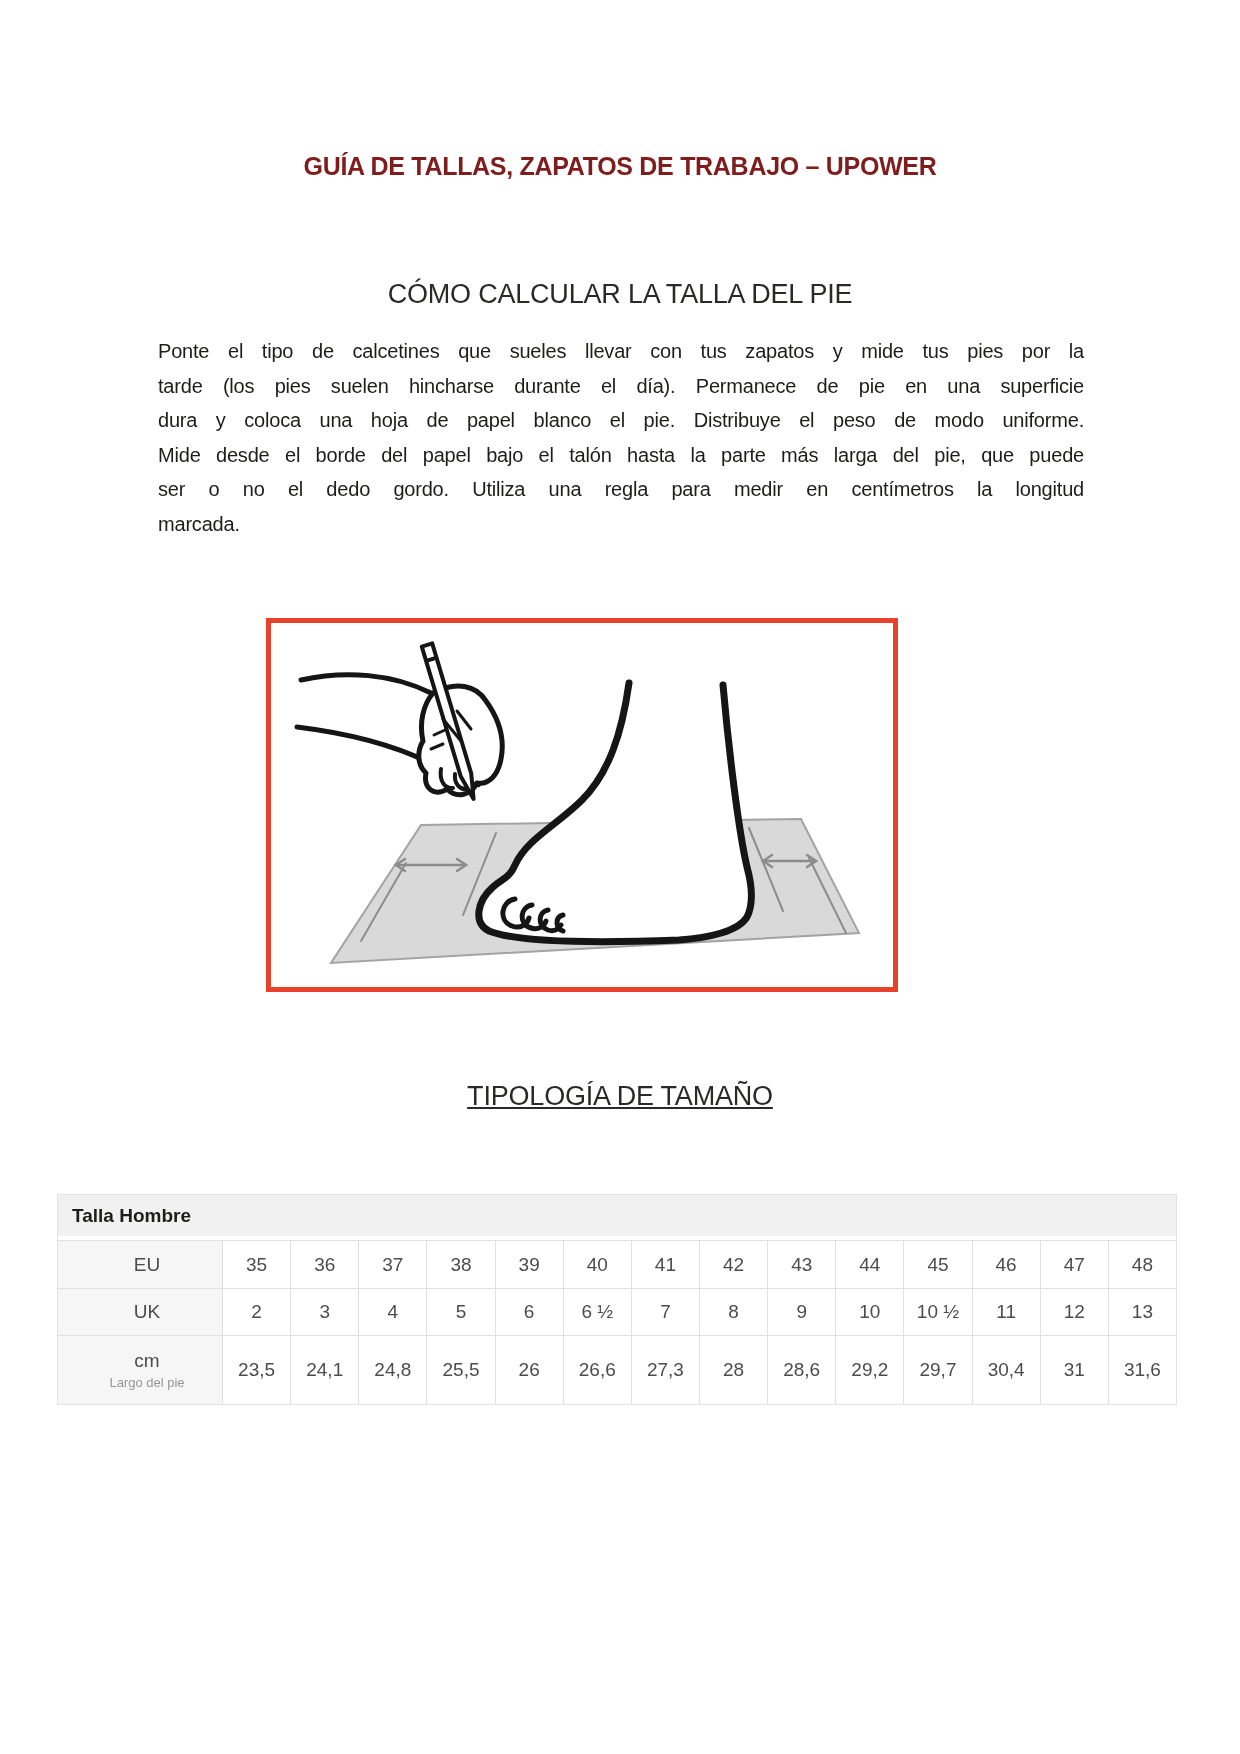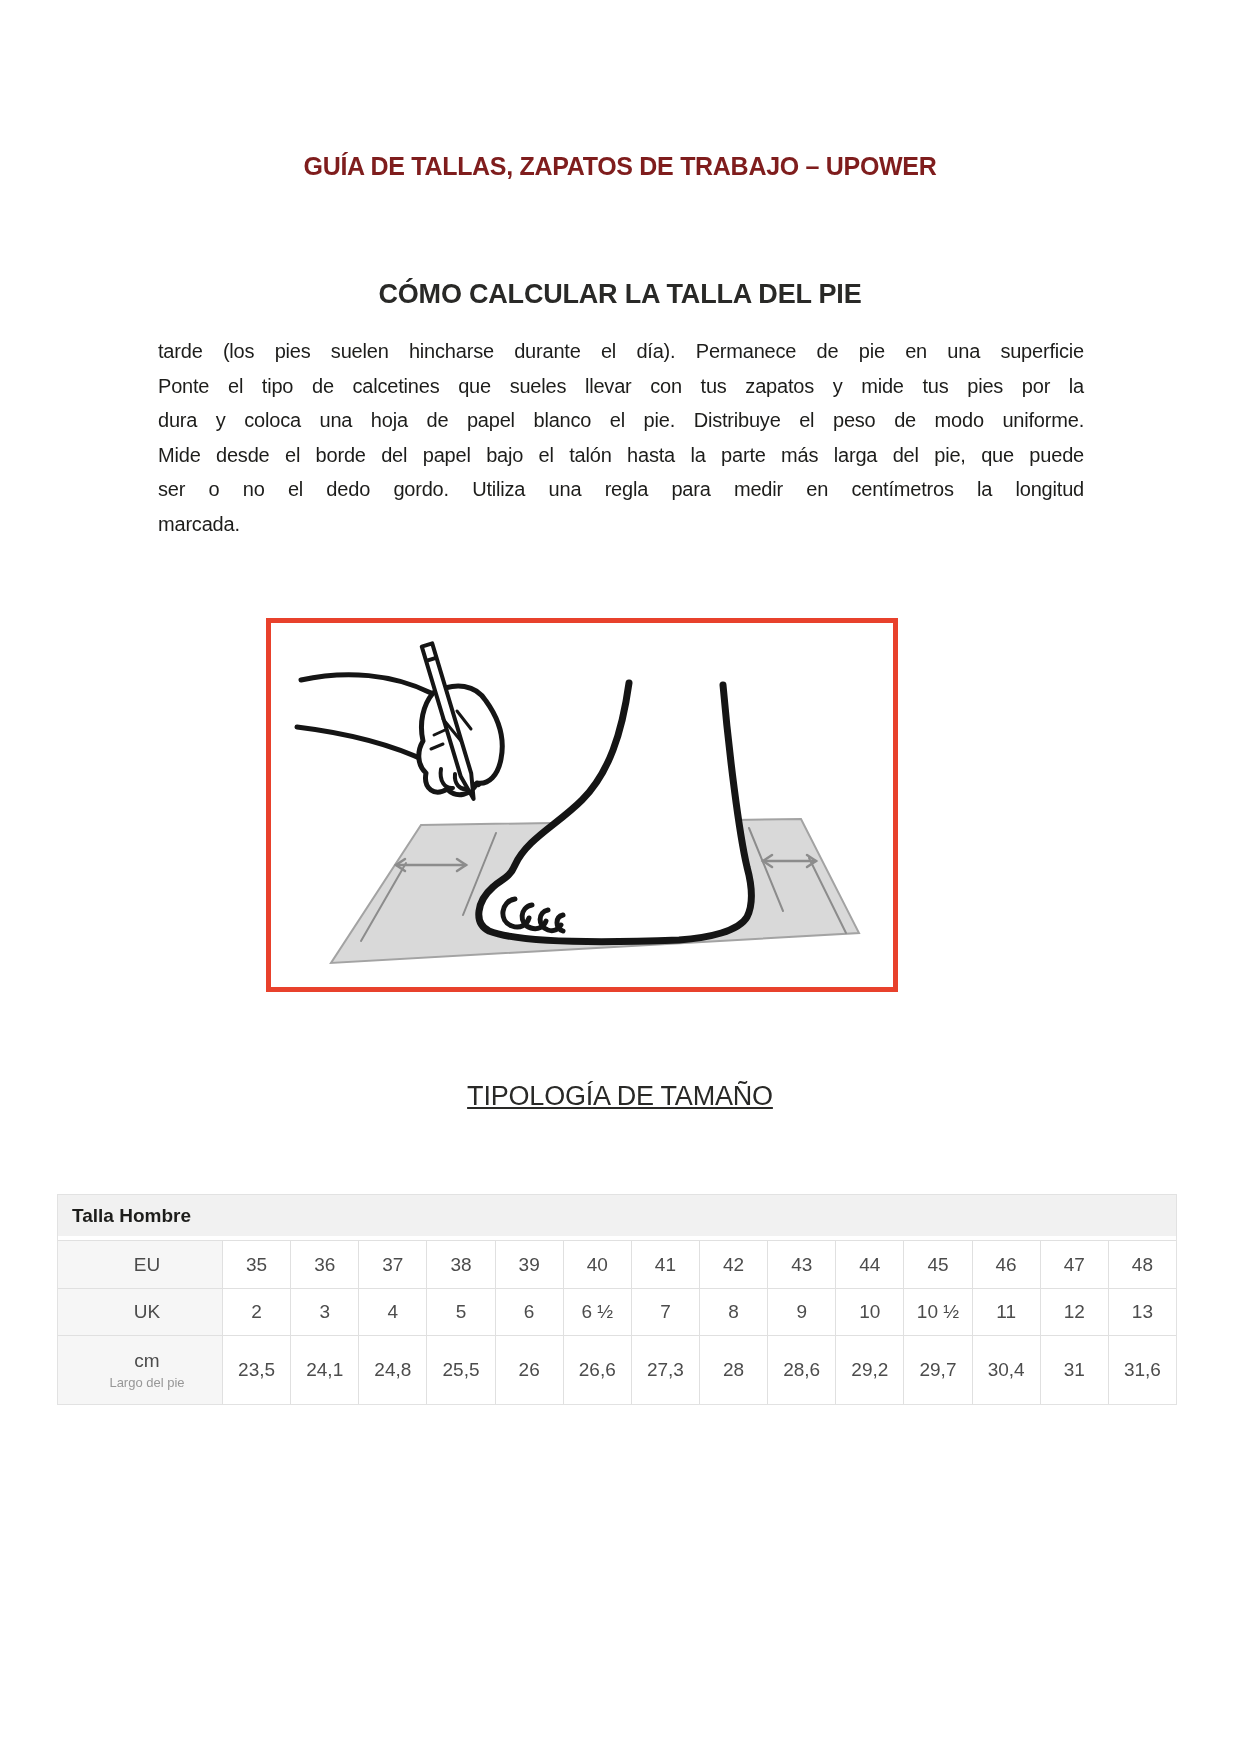--- a/index.html
+++ b/index.html
@@ -8,21 +8,21 @@
     font-family:"Liberation Sans","DejaVu Sans",sans-serif;color:#1d1d1b;overflow:hidden;
   }
   .doc-title{
     position:absolute;top:152px;left:0;width:100%;text-align:center;
     font-size:25px;font-weight:bold;letter-spacing:-0.3px;color:#7f1d1d;margin:0;
   }
   .section-heading{
     position:absolute;left:0;width:100%;text-align:center;margin:0;
     font-size:27px;font-weight:400;letter-spacing:-0.2px;color:#292927;
   }
-  .heading-calcular{top:279px;font-weight:bold;}
+  .heading-calcular{top:279px;}
   .heading-tipologia{top:1081px;text-decoration:underline;}
   .instructions{
     position:absolute;top:334px;left:158px;width:926px;
     font-size:20px;line-height:34.6px;color:#1d1d1b;letter-spacing:-0.2px;
   }
   .instructions .pline{text-align:justify;text-align-last:justify;white-space:nowrap;}
   .instructions .pline:last-child{text-align-last:left;}
   .figure-box{
     position:absolute;top:618px;left:266px;width:622px;height:364px;
     border:5px solid #e8412c;background:#ffffff;margin:0;padding:0;
@@ -56,22 +56,22 @@
 </head>
 <body>
 
 <div class="page">
 
   <h1 class="doc-title">GUÍA DE TALLAS, ZAPATOS DE TRABAJO – UPOWER</h1>
 
   <h2 class="section-heading heading-calcular">CÓMO CALCULAR LA TALLA DEL PIE</h2>
 
   <div class="instructions">
+      <div class="pline">Ponte el tipo de calcetines que sueles llevar con tus zapatos y mide tus pies por la</div>
       <div class="pline">tarde (los pies suelen hincharse durante el día). Permanece de pie en una superficie</div>
-      <div class="pline">Ponte el tipo de calcetines que sueles llevar con tus zapatos y mide tus pies por la</div>
       <div class="pline">dura y coloca una hoja de papel blanco el pie. Distribuye el peso de modo uniforme.</div>
       <div class="pline">Mide desde el borde del papel bajo el talón hasta la parte más larga del pie, que puede</div>
       <div class="pline">ser o no el dedo gordo. Utiliza una regla para medir en centímetros la longitud</div>
       <div class="pline">marcada.</div>
     </div>
 
   <figure class="figure-box" style="border-color: rgb(232, 65, 44);">
     <svg viewBox="0 0 622 364" xmlns="http://www.w3.org/2000/svg">
 
       <g>

